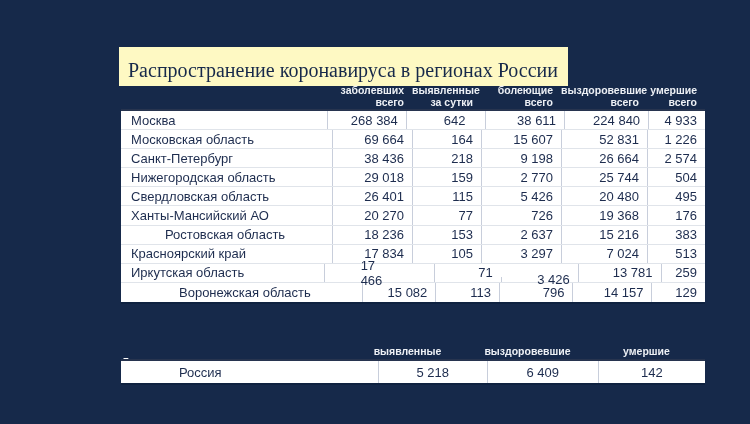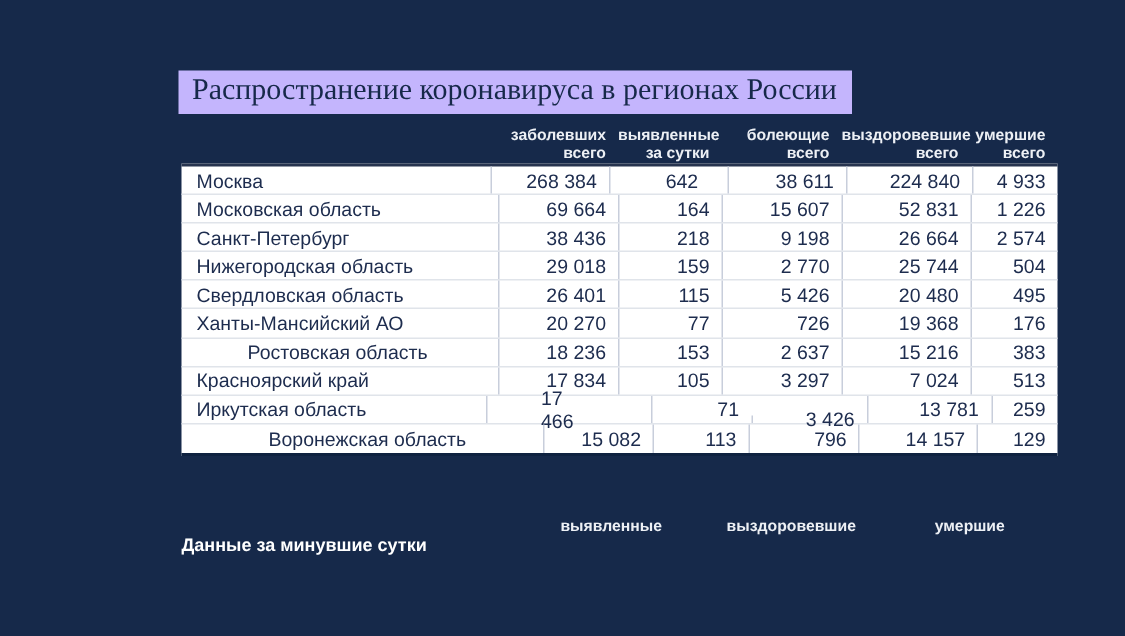--- a/index.html
+++ b/index.html
@@ -5,25 +5,25 @@
   html,body{margin:0;padding:0;}
   .stage{
     position:relative;
     width:750px;height:424px;
     background:#16294a;
     overflow:hidden;
     font-family:"Liberation Sans", sans-serif;
   }
   .title-box{
     position:absolute;left:119px;top:47px;
-    background:#c4b5fd;
+    background:#fef9c3;
     color:#17294a;
     font-family:"Liberation Serif", serif;
     font-size:20px;
-    padding:2px 10px 4px 9px;
+    padding:12px 10px 4px 9px;
     white-space:nowrap;
   }
   .hdr-row{
     position:absolute;left:121px;width:584px;
     display:flex;align-items:flex-end;
   }
   .main-hdrs{top:83px;height:26px;}
   .daily-hdrs{top:344px;height:14px;}
   .hcell{
     box-sizing:border-box;
@@ -183,14 +183,22 @@
 
   <div class="daily-title">Данные за минувшие сутки</div>
 
   <div class="hdr-row daily-hdrs">
       <div class="hcell" style="width: 227px;"></div>
       <div class="hcell center" style="width: 119px;">выявленные</div>
       <div class="hcell center" style="width: 121px;">выздоровевшие</div>
       <div class="hcell center" style="width: 117px;">умершие</div>
     </div>
 
+  <div class="tbl daily-tbl">
+      <div class="trow">
+        <div class="tcell name" style="width: 227px;">Россия</div>
+        <div class="tcell numc" style="width: 119px;">5 218</div>
+        <div class="tcell numc" style="width: 121px;">6 409</div>
+        <div class="tcell numc" style="width: 117px;">142</div>
+      </div>
+    </div>
 
 </div>
 
 </body></html>

